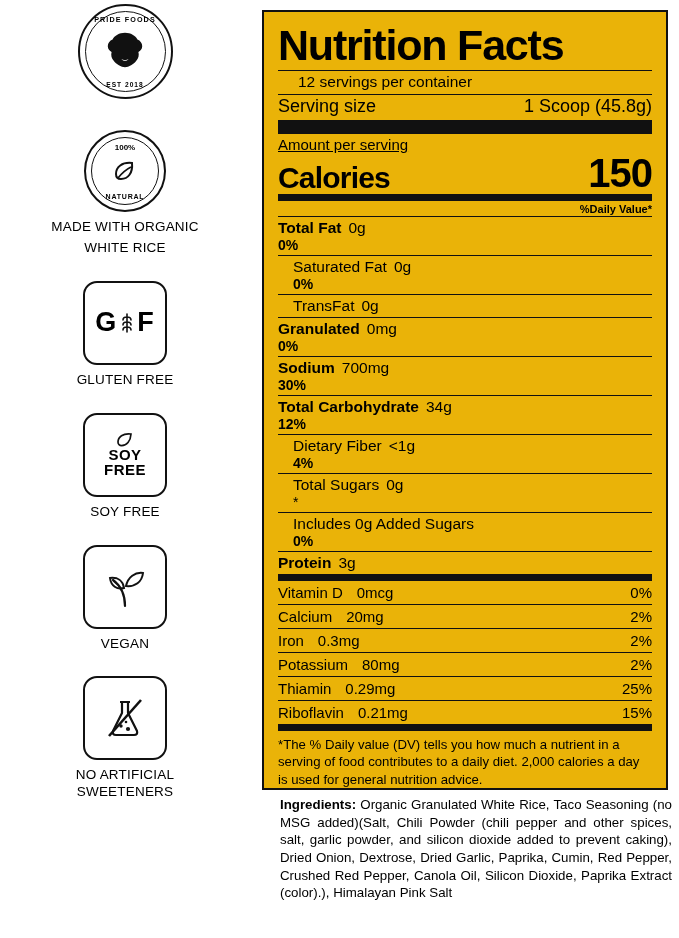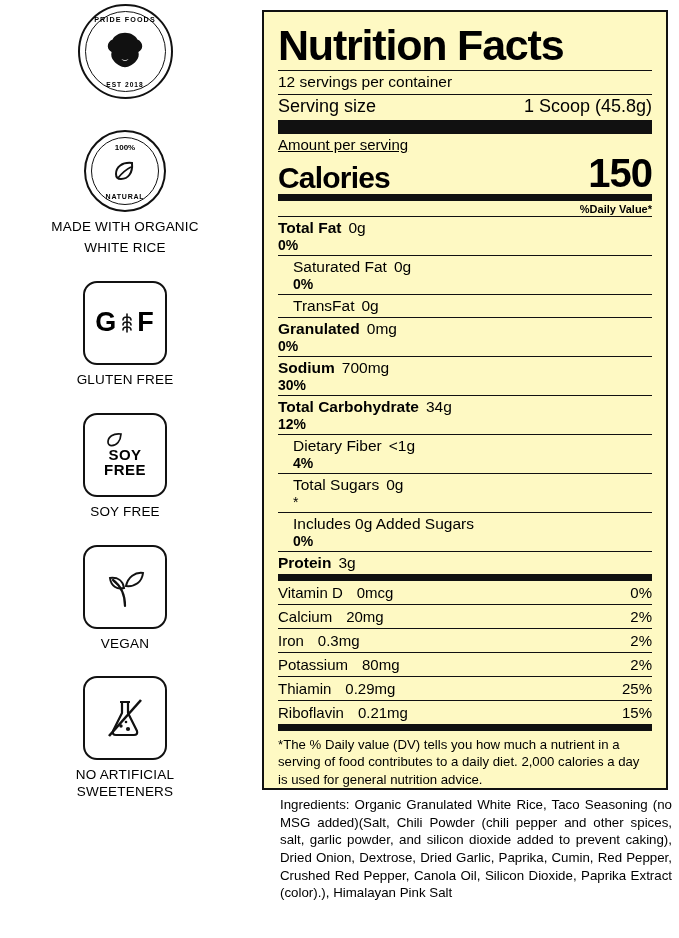--- a/index.html
+++ b/index.html
@@ -100,21 +100,21 @@
     display: flex; align-items: center; justify-content: center;
   }
   .gap-md { height: 24px; }
 
   
   #nutrition-panel {
     position: absolute;
     left: 262px; top: 10px;
     width: 406px; height: 780px;
     border: 2.5px solid #111;
-    background: #fef9c3;
+    background: #eab308;
     padding: 10px 14px 25px 14px;
   }
   .nf-title {
     font-family: "Liberation Sans", sans-serif;
     font-size: 43px;
     font-weight: bold;
     letter-spacing: -1.2px;
     line-height: 1.02;
     margin: 2px 0 2px 0;
   }
@@ -124,21 +124,21 @@
   .rule-7    { border-bottom: 7px solid #111; }
 
   .nf-row {
     display: flex;
     justify-content: flex-end;
     align-items: baseline;
     font-size: 15.5px;
     padding: 2px 0 2px 0;
     flex-direction: column;
   }
-  .servings { font-size: 15.5px; padding: 2px 0 3px 0; }
+  .servings { font-size: 15.5px; padding: 2px 0 3px 0; margin-left: 20px; }
   .serving-size-row {
     display: flex; justify-content: space-between; align-items: baseline;
     font-size: 18px; padding: 1px 0 3px 0;
   }
   .serving-size-row .lbl { font-size: 18px; }
   .serving-size-row .val { font-size: 18px; }
 
   .amount-line { font-size: 15px; padding-top: 2px; text-decoration: underline; }
   .cal-row {
     display: flex; justify-content: space-between; align-items: flex-end;
@@ -174,21 +174,21 @@
 
   
   #ingredients {
     position: absolute;
     left: 280px; top: 796px;
     width: 392px;
     font-size: 13.3px;
     line-height: 1.33;
     text-align: justify;
   }
-  #ingredients .ing-label { font-weight: normal; }
+  #ingredients .ing-label { font-weight: bold; }
 </style>
 </head>
 <body>
 
 <div id="page">
 
   <div id="badges">
 
     <div class="badge-block" id="logo-badge">
       <div class="circle">
@@ -232,21 +232,21 @@
           <span>F</span>
         </div>
       </div>
       <div class="badge-caption">GLUTEN FREE</div>
     </div>
 
     <div class="gap-md"></div>
 
     <div class="badge-block">
       <div class="square-ico">
-        <div style="display:flex;flex-direction:column;">
+        <div style="display:flex;flex-direction:column;align-items:center;">
           <svg width="22" height="16" viewBox="0 0 22 16">
             <path d="M17 2 C9 1 4 5 4 10 c0 2 1.6 3.6 3.6 3.6 5 0 9-4.4 9.4-11.6z" fill="none" stroke="#111" stroke-width="1.7"></path>
           </svg>
           <div class="soy-text">SOY</div>
           <div class="soy-text">FREE</div>
         </div>
       </div>
       <div class="badge-caption">SOY FREE</div>
     </div>
 

